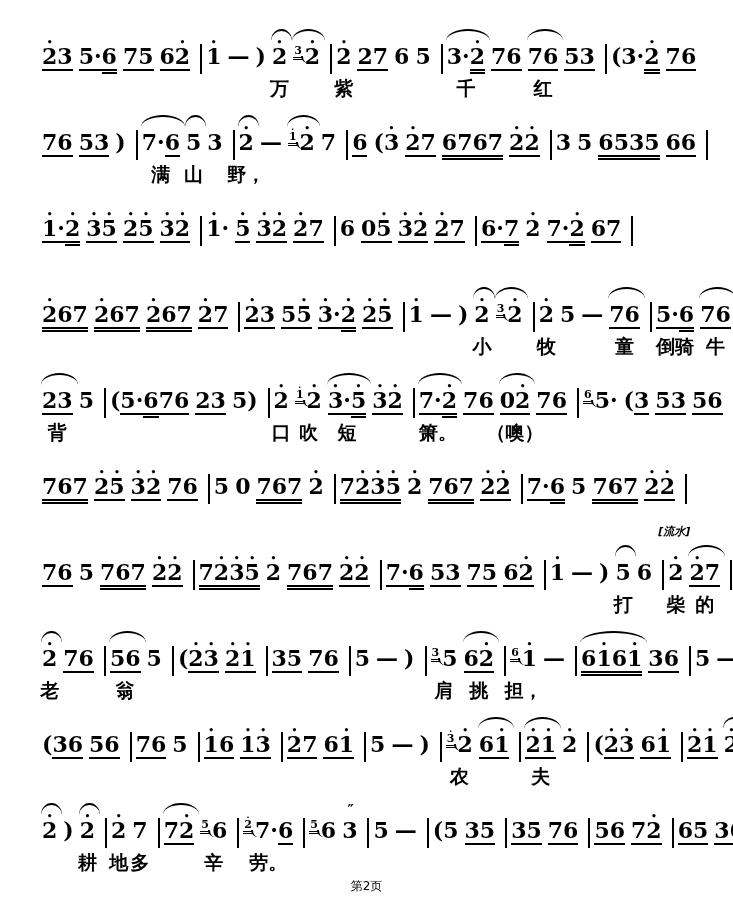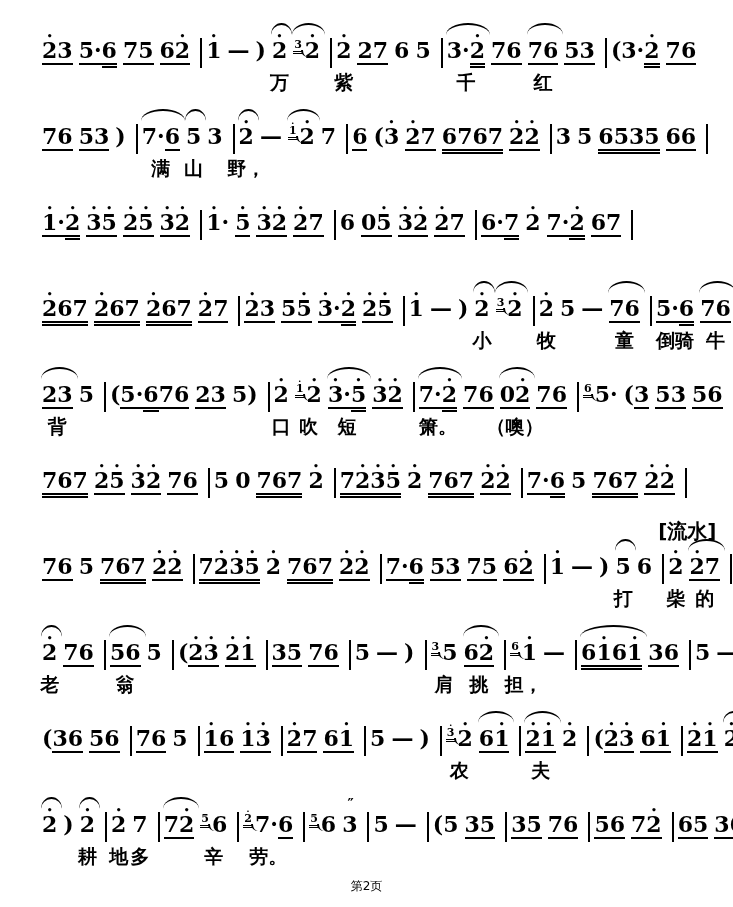--- a/index.html
+++ b/index.html
@@ -1,17 +1,17 @@
 <!DOCTYPE html>
 <html><head>
 <meta charset="utf-8">
 <style>
   html,body{margin:0;padding:0;}
   body{width:733px;height:907px;background:#ffffff;color:#000;overflow:hidden;position:relative;}
-  .sheet{position:relative;width:733px;height:907px;box-sizing:border-box;padding:22px 0 0 42px;}
+  .sheet{position:relative;width:733px;height:907px;box-sizing:border-box;padding:28px 0 0 42px;}
   .line{height:86px;box-sizing:border-box;padding-top:16px;white-space:nowrap;
         font-family:"DejaVu Serif",serif;font-weight:bold;font-size:22px;position:relative;}
   .tok{display:inline-block;position:relative;margin-right:6px;vertical-align:top;line-height:1.1;}
   .tok .main{display:inline-block;}
   .barline{width:2px;height:30px;background:#000;margin:0 4px;vertical-align:-4px;}
   
   .u1{display:inline-block;border-bottom:2px solid #000;padding-bottom:1px;}
   .u2{display:inline-block;border-bottom:2px solid #000;padding-bottom:1px;position:relative;}
   .u2::after{content:"";position:absolute;left:0;right:0;bottom:-5px;height:2px;background:#000;}
   
@@ -26,21 +26,21 @@
          border-bottom:3px double #000;padding:0 1px;margin-right:2px;}
   .grace::after{content:"";position:absolute;right:-5px;bottom:-6px;width:5px;height:7px;
                 border-left:2px solid #000;border-bottom-left-radius:100%;}
   
   .orn::after{content:"″";position:absolute;top:-15px;left:55%;transform:translateX(-50%);font-size:14px;}
   
   .lyr{position:absolute;top:34px;left:50%;transform:translateX(-50%);
        font-family:"DejaVu Sans",sans-serif;font-size:19px;font-weight:bold;white-space:nowrap;}
   
   .plabel{position:absolute;top:-34px;left:-10px;font-family:"DejaVu Sans",sans-serif;
-          font-size:20px;font-weight:bold;}
+          font-size:11px;font-weight:bold;font-style:italic;}
   .footer{position:absolute;left:0;right:0;bottom:12px;text-align:center;
           font-family:"DejaVu Sans",sans-serif;font-size:12px;color:#000;}
 </style>
 </head>
 <body>
 
 <div class="sheet">
   <div id="lines">
       <div class="line"><span class="tok"><span class="main"><span class="u1"><span class="da">2</span>3</span></span></span><span class="tok"><span class="main"><span class="u1">5·</span><span class="u2">6</span></span></span><span class="tok"><span class="main"><span class="u1">75</span></span></span><span class="tok"><span class="main"><span class="u1">6<span class="da">2</span></span></span></span><span class="tok barline"></span><span class="tok"><span class="main"><span class="da">1</span></span></span><span class="tok"><span class="main">—</span></span><span class="tok"><span class="main">)</span></span><span class="tok arc"><span class="main"><span class="da">2</span></span><span class="lyr">万</span></span><span class="tok arc"><span class="grace">3</span><span class="main"><span class="da">2</span></span></span><span class="tok barline"></span><span class="tok"><span class="main"><span class="da">2</span></span><span class="lyr">紫</span></span><span class="tok"><span class="main"><span class="u1">27</span></span></span><span class="tok"><span class="main">6</span></span><span class="tok"><span class="main">5</span></span><span class="tok barline"></span><span class="tok arc"><span class="main">3·<span class="u2"><span class="da">2</span></span></span><span class="lyr">千</span></span><span class="tok"><span class="main"><span class="u1">76</span></span></span><span class="tok arc"><span class="main"><span class="u1">76</span></span><span class="lyr">红</span></span><span class="tok"><span class="main"><span class="u1">53</span></span></span><span class="tok barline"></span><span class="tok"><span class="main">(3·<span class="u2"><span class="da">2</span></span></span></span><span class="tok"><span class="main"><span class="u1">76</span></span></span></div>
       <div class="line"><span class="tok"><span class="main"><span class="u1">76</span></span></span><span class="tok"><span class="main"><span class="u1">53</span></span></span><span class="tok"><span class="main">)</span></span><span class="tok barline"></span><span class="tok arc"><span class="main">7·<span class="u1">6</span></span><span class="lyr">满</span></span><span class="tok arc"><span class="main">5</span><span class="lyr">山</span></span><span class="tok"><span class="main">3</span></span><span class="tok barline"></span><span class="tok arc"><span class="main"><span class="da">2</span></span><span class="lyr">野，</span></span><span class="tok"><span class="main">—</span></span><span class="tok arc"><span class="grace"><span class="da">1</span></span><span class="main"><span class="da">2</span></span></span><span class="tok"><span class="main">7</span></span><span class="tok barline"></span><span class="tok"><span class="main"><span class="u1">6</span></span></span><span class="tok"><span class="main">(<span class="da">3</span></span></span><span class="tok"><span class="main"><span class="u1"><span class="da">2</span>7</span></span></span><span class="tok"><span class="main"><span class="u2">6767</span></span></span><span class="tok"><span class="main"><span class="u1"><span class="da">2</span><span class="da">2</span></span></span></span><span class="tok barline"></span><span class="tok"><span class="main">3</span></span><span class="tok"><span class="main">5</span></span><span class="tok"><span class="main"><span class="u2">6535</span></span></span><span class="tok"><span class="main"><span class="u1">66</span></span></span><span class="tok barline"></span></div>

